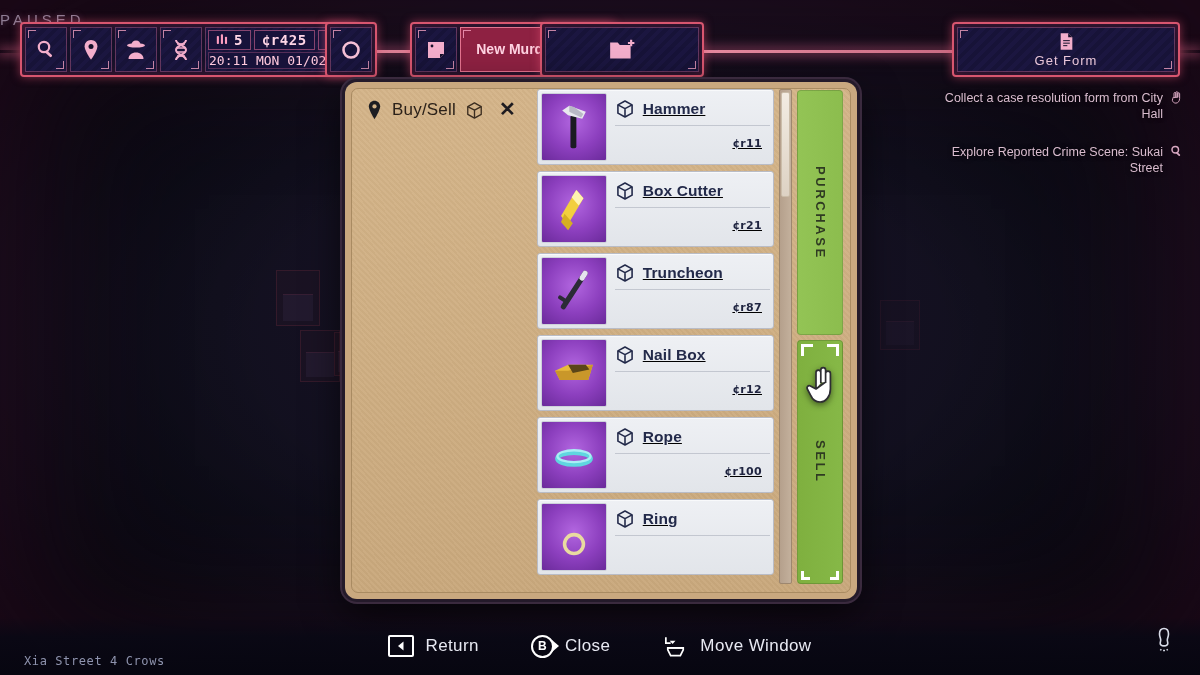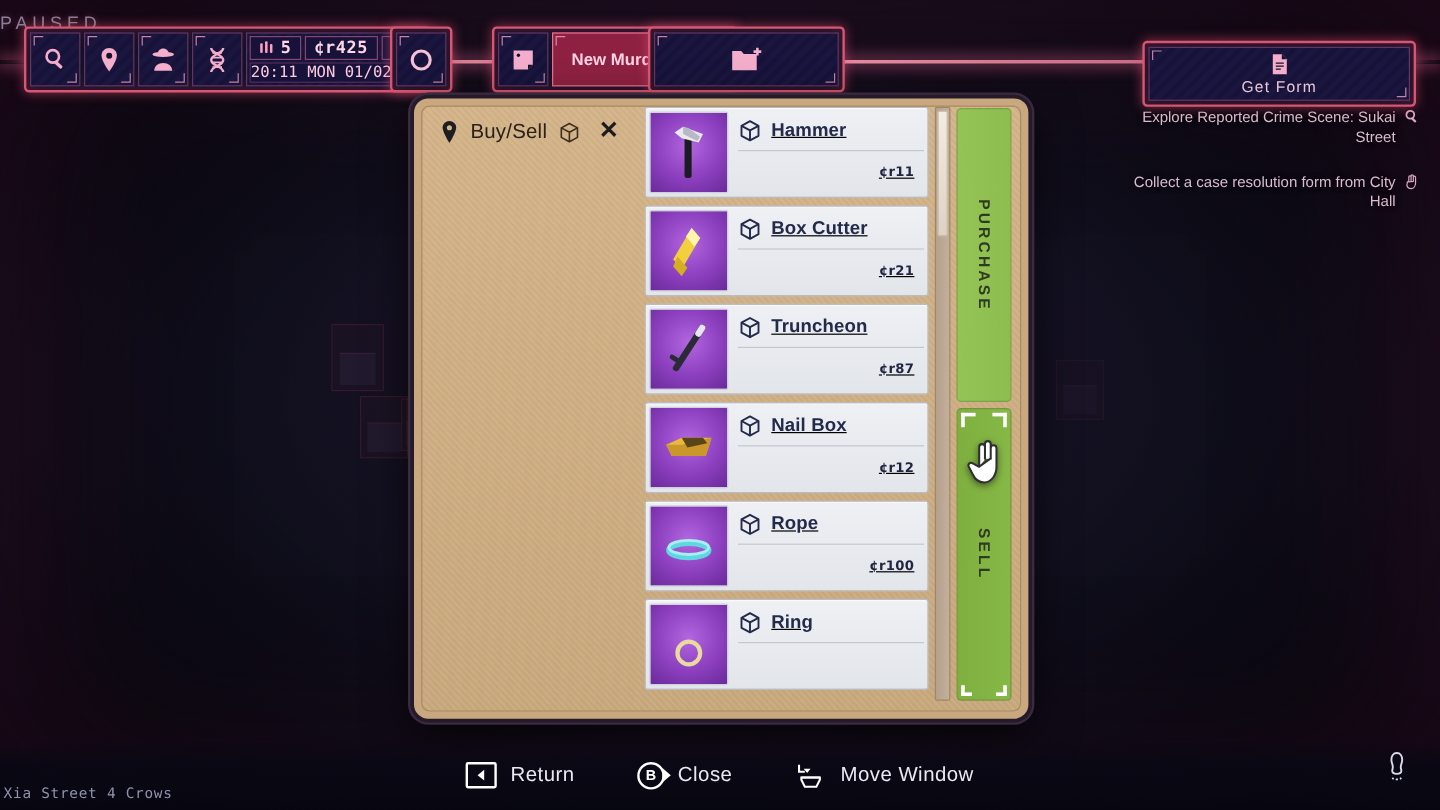--- a/index.html
+++ b/index.html
@@ -117,21 +117,21 @@
     font-size:14px; font-weight:bold; line-height:1.12;
     color:#ffd3e2;
   }
   .hudcell.accent { background:#8e2142; border-color:#e4738f; }
   .hudwide { min-width:150px; }
 
   #hud-left  { left:20px; }
   #hud-mid1  { left:325px; }
   #hud-mid2  { left:410px; }
   #hud-mid3  { left:540px; }
-  #hud-right { left:952px; width:228px;margin-top:12px; }
+  #hud-right { left:952px; width:228px; }
   #hud-right .hudcell { flex:1; flex-direction:column; gap:2px; }
   #getform-label { font-size:13px; color:#e9c6d8; letter-spacing:1px; }
 
   
   #objectives {
     position:absolute; right:16px; top:90px; width:240px;
     text-align:right; z-index:7;
   }
   .objective { margin-bottom:22px; display:flex; justify-content:flex-end; align-items:flex-start; gap:5px; }
   .objective .otext { font-size:12.5px; line-height:1.28; color:#d9bcce; text-shadow:0 0 5px rgba(0,0,0,.8); }
@@ -273,21 +273,21 @@
   .key.round { border-radius:50%; width:23px; height:23px; font-size:12px; font-weight:bold; color:#fff; position:relative; }
   .key.round::after {
     content:""; position:absolute; right:-7px; top:50%; transform:translateY(-50%);
     border-left:7px solid #fff; border-top:6px solid transparent; border-bottom:6px solid transparent;
   }
   .key svg { width:12px; height:12px; fill:#fff; }
   .key-move svg { width:27px; height:24px; }
   .key-move { border:none; width:auto; height:auto; }
 
   #location {
-    position:absolute; left:3px; bottom:7px;
+    position:absolute; left:24px; bottom:7px;
     font-family:"DejaVu Sans Mono", monospace;
     font-size:12px; color:#8e93ad; letter-spacing:.6px;
     z-index:12;
   }
   #footprint { position:absolute; right:28px; bottom:18px; z-index:12; }
   #footprint svg { width:16px; height:26px; fill:none; stroke:#d8dbe8; stroke-width:1.6; }
 </style>
 </head>
 <body>
 
@@ -390,33 +390,33 @@
           <path d="M11 1v5h5" fill="#15112a"></path>
           <path d="M5 10h8M5 13h8M5 16h5" stroke="#15112a" stroke-width="1.2"></path>
         </svg>
       <span id="getform-label">Get Form</span>
     </div>
   </div>
 </div>
 
 <div id="objectives">
   <div class="objective">
+    <div class="otext">Collect a case resolution form from City Hall</div>
+    <div class="oicon">
+      <svg viewBox="0 0 24 24" style="fill:none;stroke:#d9a8c2;stroke-width:1.6;">
+          <path d="M8 13V5.5a1.5 1.5 0 013 0V12m0-.5V4.2a1.5 1.5 0 013 0V12m0-.6V6a1.5 1.5 0 013 0v7.5c0 4-2.4 7.5-6 7.5-3.2 0-5-2-5.6-4.4L6 13.6c-.5-1 .3-2 1.3-1.6z"></path>
+        </svg>
+    </div>
+  </div>
+  <div class="objective">
     <div class="otext">Explore Reported Crime Scene: Sukai Street</div>
     <div class="oicon">
       <svg viewBox="0 0 24 24">
           <circle cx="10" cy="9" r="5.2" fill="none" stroke="#d9a8c2" stroke-width="2.4"></circle>
           <rect x="12.6" y="12.2" width="8" height="3" rx="1.4" transform="rotate(42 12.6 12.2)"></rect>
-        </svg>
-    </div>
-  </div>
-  <div class="objective">
-    <div class="otext">Collect a case resolution form from City Hall</div>
-    <div class="oicon">
-      <svg viewBox="0 0 24 24" style="fill:none;stroke:#d9a8c2;stroke-width:1.6;">
-          <path d="M8 13V5.5a1.5 1.5 0 013 0V12m0-.5V4.2a1.5 1.5 0 013 0V12m0-.6V6a1.5 1.5 0 013 0v7.5c0 4-2.4 7.5-6 7.5-3.2 0-5-2-5.6-4.4L6 13.6c-.5-1 .3-2 1.3-1.6z"></path>
         </svg>
     </div>
   </div>
 </div>
 
 <div id="win">
   <div id="win-inner">
 
     <div id="win-title">
       <div id="win-pin">

